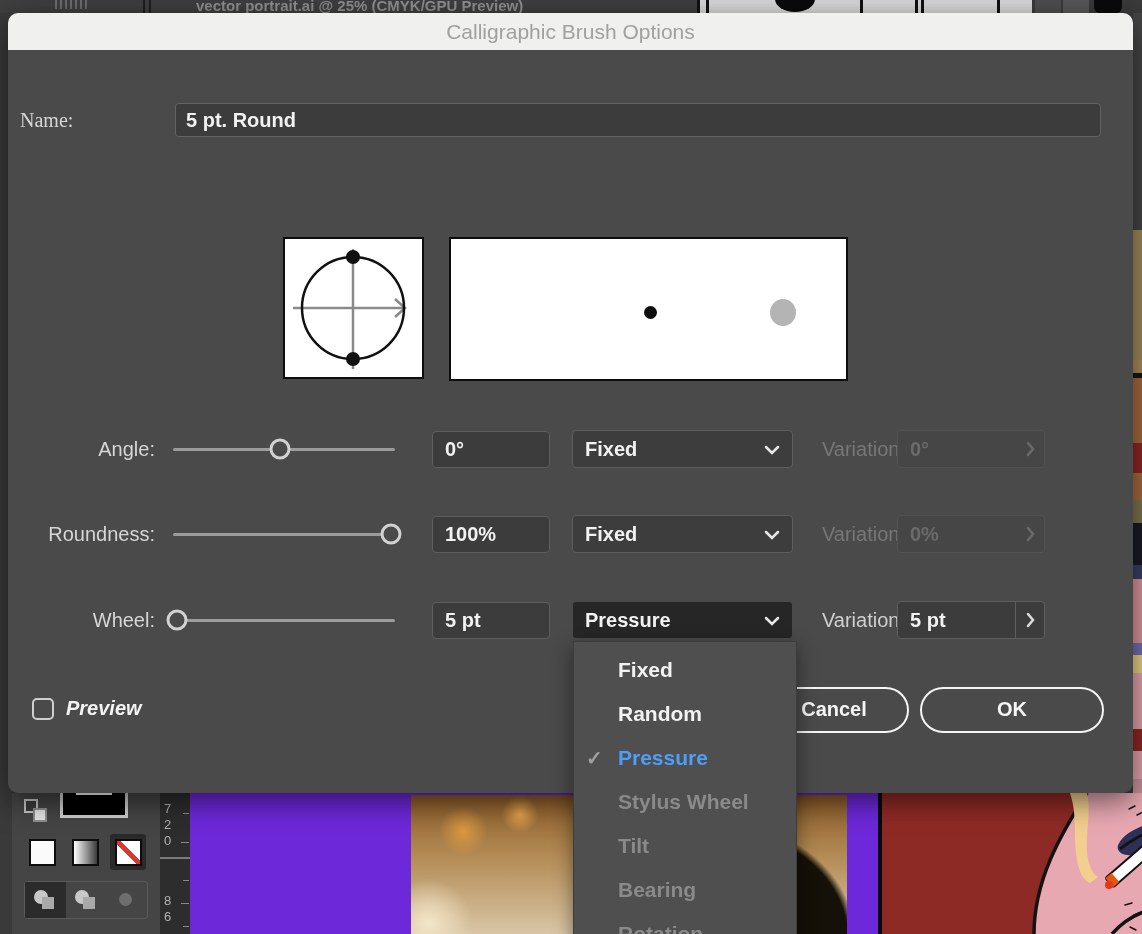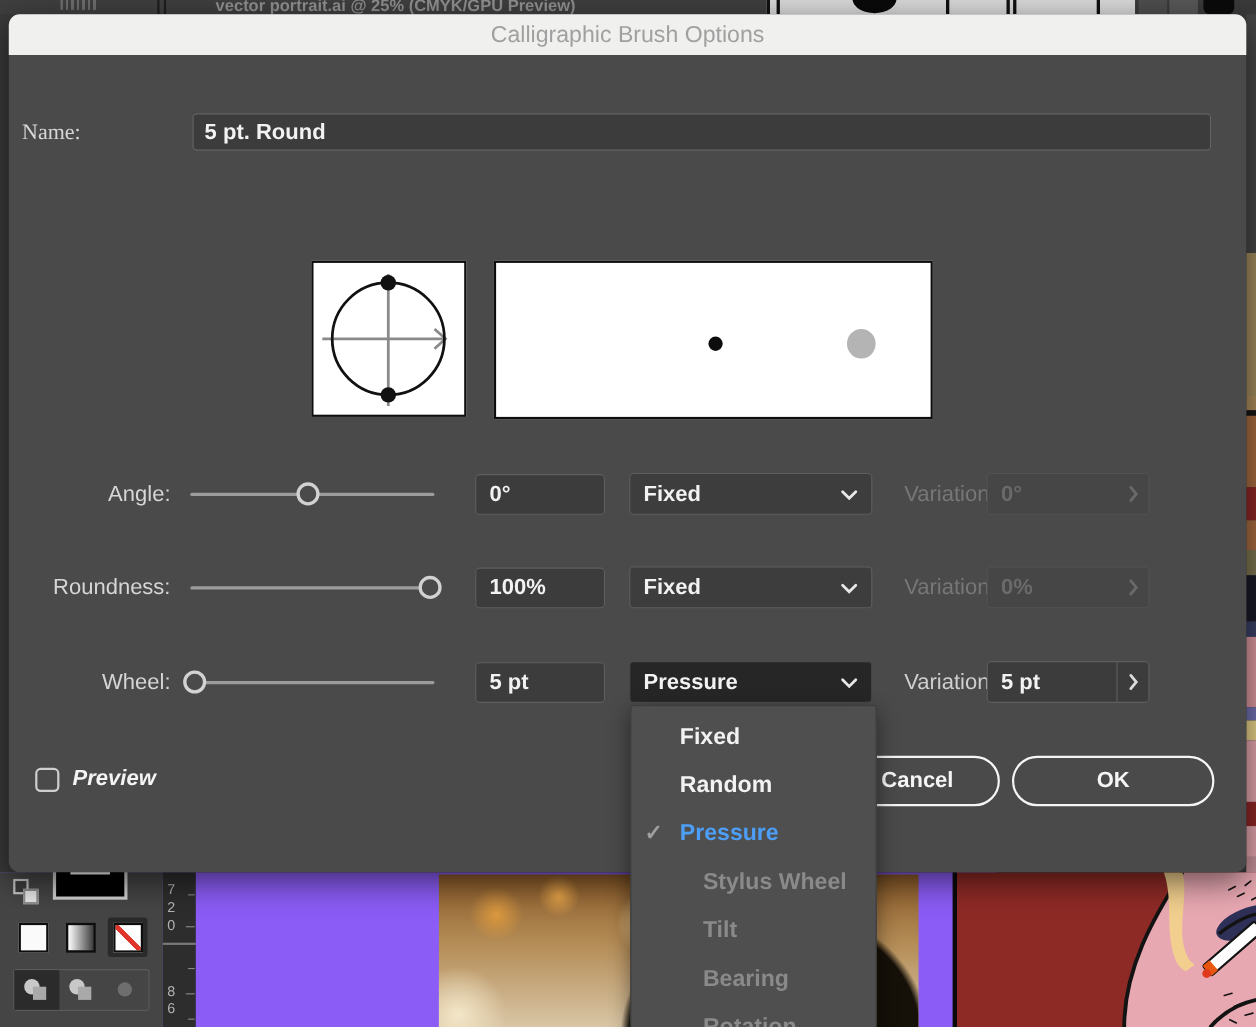--- a/index.html
+++ b/index.html
@@ -80,25 +80,25 @@
               line-height:41px; font-family:"Liberation Sans",sans-serif; }
   .btn-cancel { left:751px; width:150px; }
   .btn-ok { left:912px; width:184px;text-align:center; }
 
   
   .menu { position:absolute; left:573px; top:641px; width:224px; z-index:50; background:#4f4f4f;
           border:1px solid #3c3c3c; box-shadow:0 6px 18px rgba(0,0,0,.45); padding:6px 0 10px 0; }
   .menu-item { position:relative; height:44px; line-height:44px; padding-left:44px; font-size:21px;
                font-weight:700; color:#f2f2f2; white-space:nowrap; }
   .menu-item.sel { color:#4d9ef7; }
-  .menu-item.dis { color:#8a8a8a;margin-left:21px; }
+  .menu-item.dis { color:#8a8a8a; }
   .check { position:absolute; left:12px; top:0; color:#9f9f9f; font-size:20px; }
 
   
-  .bottom-strip { position:absolute; left:0; top:793px; width:906px; height:141px; background:#8b5cf6; }
+  .bottom-strip { position:absolute; left:12px; top:793px; width:906px; height:141px; background:#6d28d9; }
   .toolbar { position:absolute; left:0; top:0; width:148px; height:141px; background:#454545; }
   .swap-icon { position:absolute; left:12px; top:6px; width:24px; height:24px; }
   .swap-icon .back { position:absolute; left:0; top:0; width:14px; height:14px; border:2px solid #c4c4c4; background:#3a3a3a; }
   .swap-icon .front { position:absolute; left:9px; top:9px; width:14px; height:14px; border:2px solid #8f8f8f; background:#e6e6e6; }
   .big-swatch { position:absolute; left:48px; top:-8px; width:68px; height:33px; background:#000; border:3px solid #cfcfcf; }
   .big-swatch .inner { position:absolute; left:13px; top:-11px; width:36px; height:18px; border:4px solid #fff; background:#000; }
   .swatch-row { position:absolute; left:12px; top:41px; width:124px; height:36px; display:flex; gap:7px; align-items:center; }
   .sw-cell { width:36px; height:36px; display:flex; align-items:center; justify-content:center; border-radius:3px; }
   .sw-cell.pressed { background:#2a2a2a; }
   .sw { width:27px; height:27px; border:2px solid #0d0d0d; }

